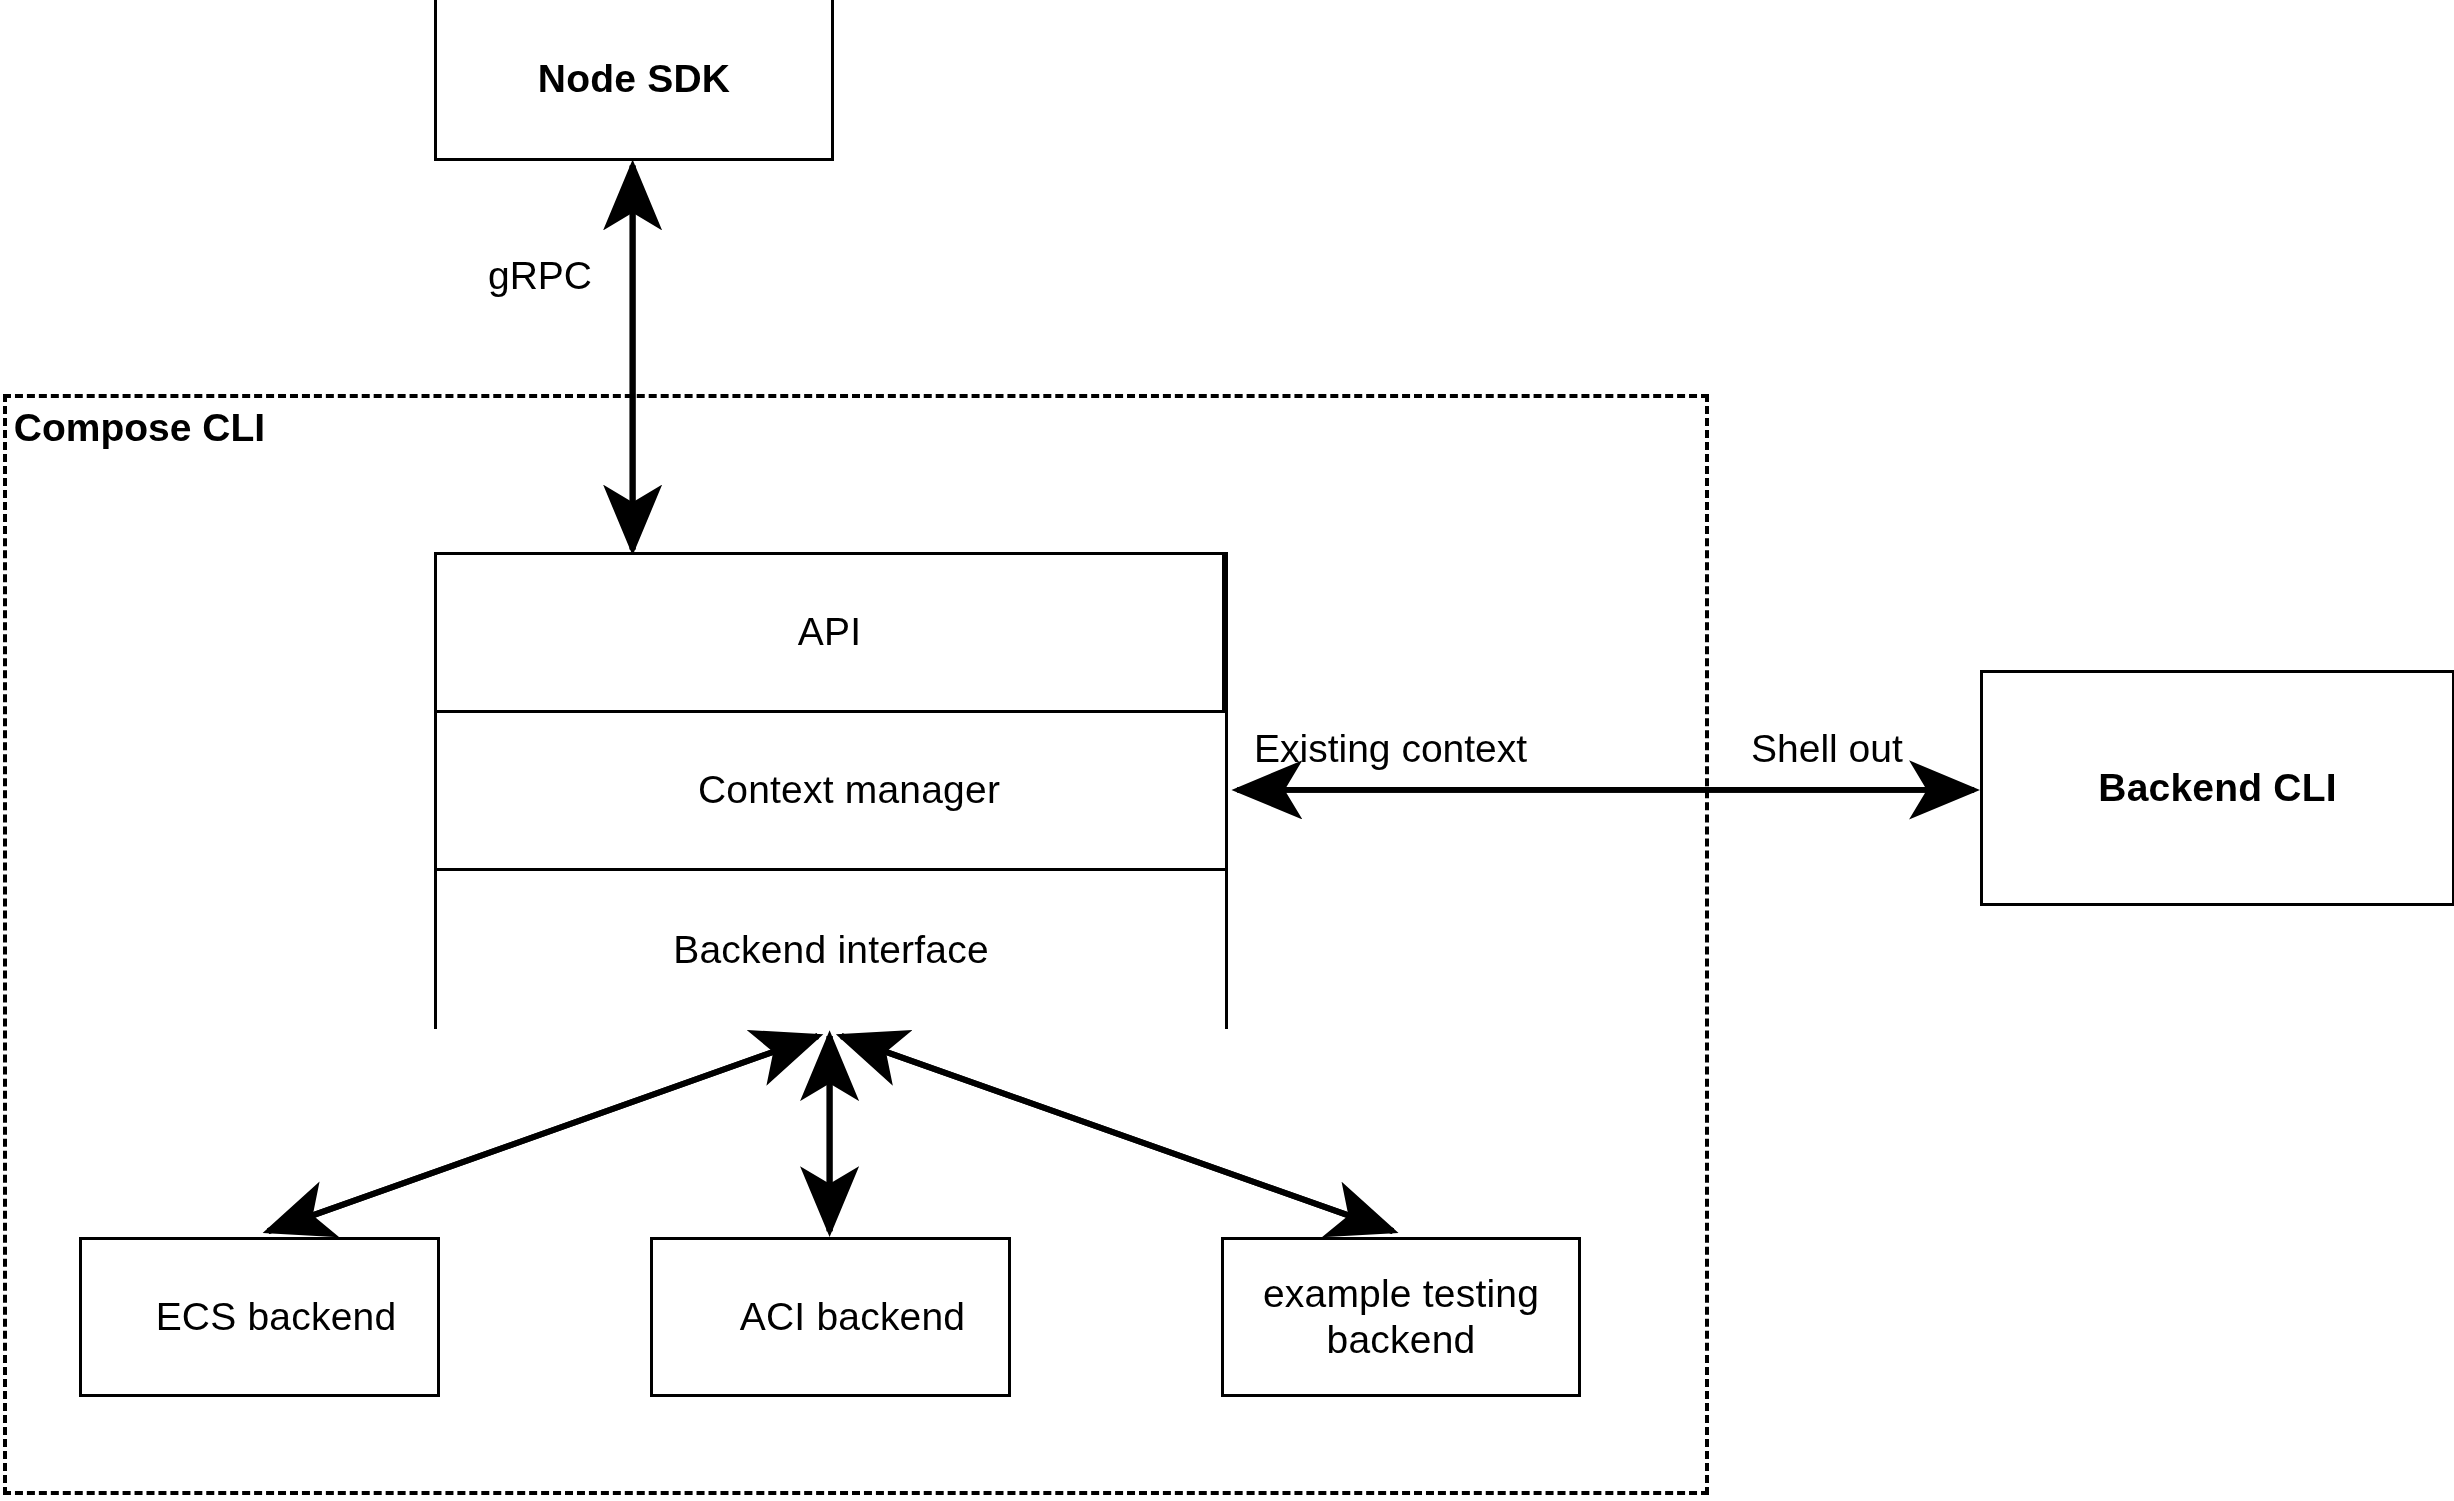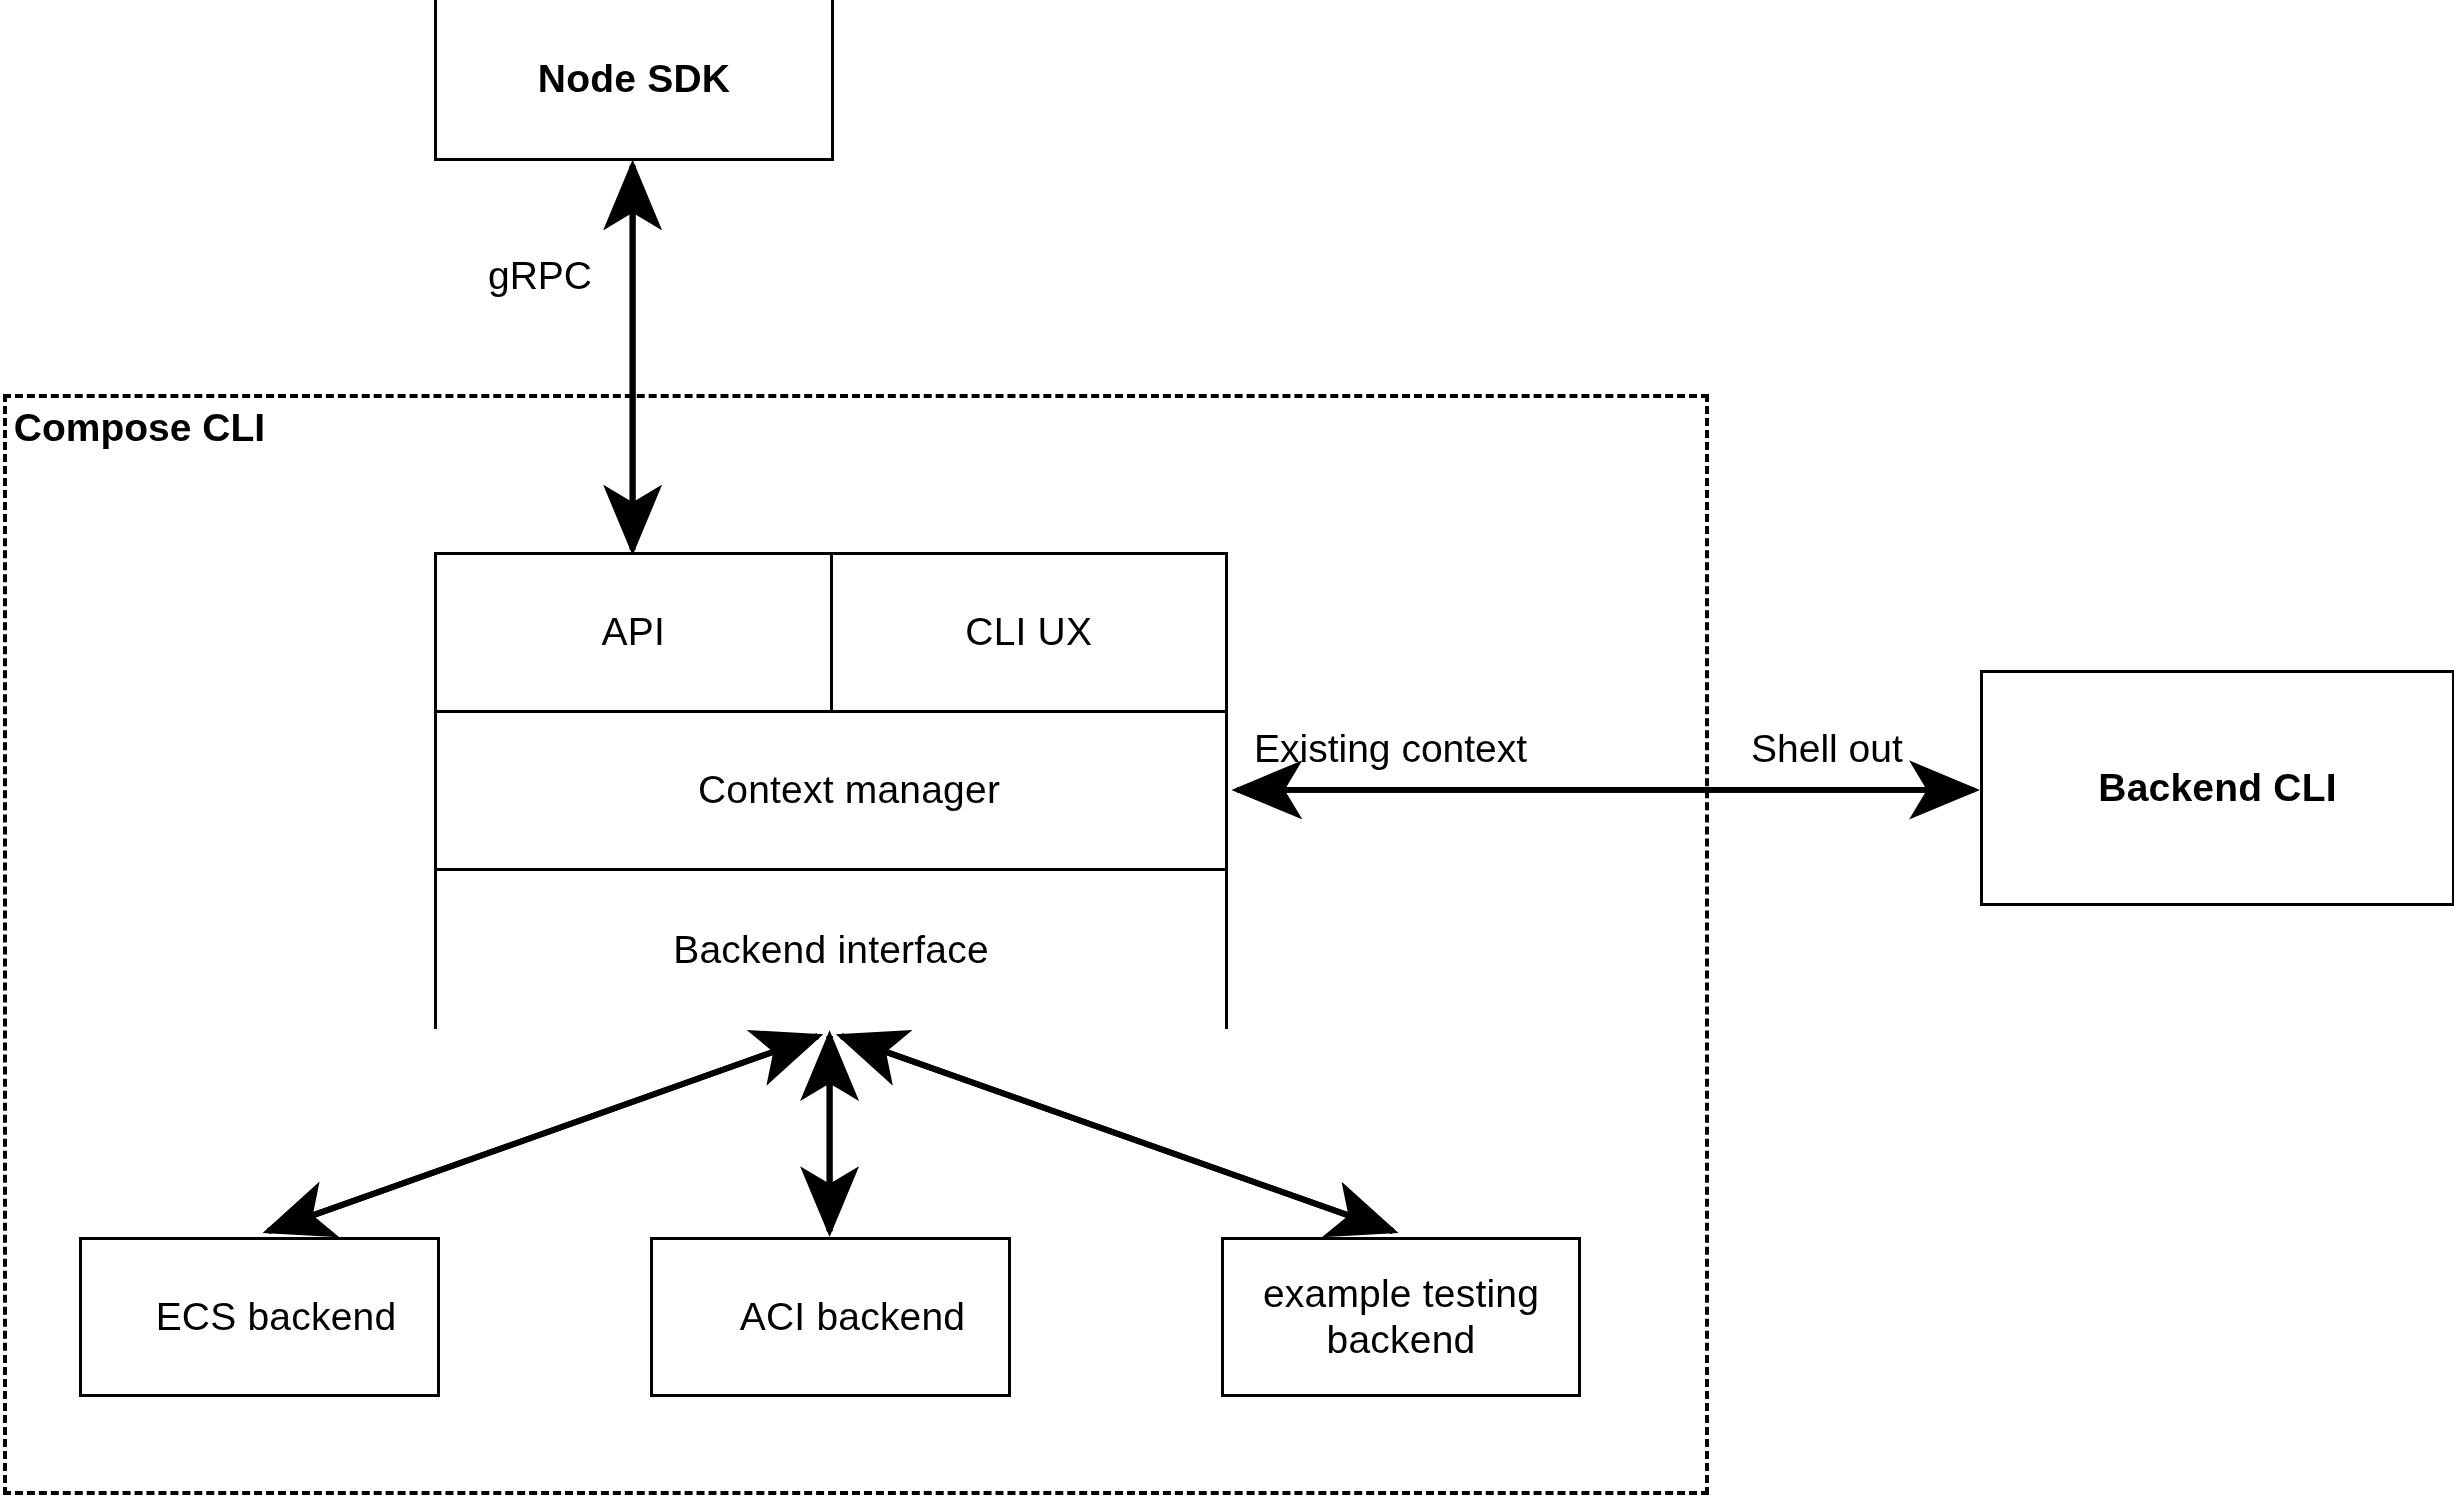--- a/index.html
+++ b/index.html
@@ -162,23 +162,20 @@
   </svg>
 
   <div class="node" id="node-sdk">
     <span class="node-label bold">Node SDK</span>
   </div>
 
   <div id="cli-stack">
     <div class="stack-row" id="stack-row-top">
       <div class="stack-cell" id="cell-api">
         <span class="node-label">API</span>
-      </div>
-      <div class="stack-cell" id="cell-cli-ux">
-        <span class="node-label">CLI UX</span>
       </div>
     </div>
     <div class="stack-row" id="stack-row-mid">
       <div class="stack-cell">
         <span class="node-label">Context manager</span>
       </div>
     </div>
     <div class="stack-row" id="stack-row-bottom">
       <div class="stack-cell">
         <span class="node-label">Backend interface</span>

